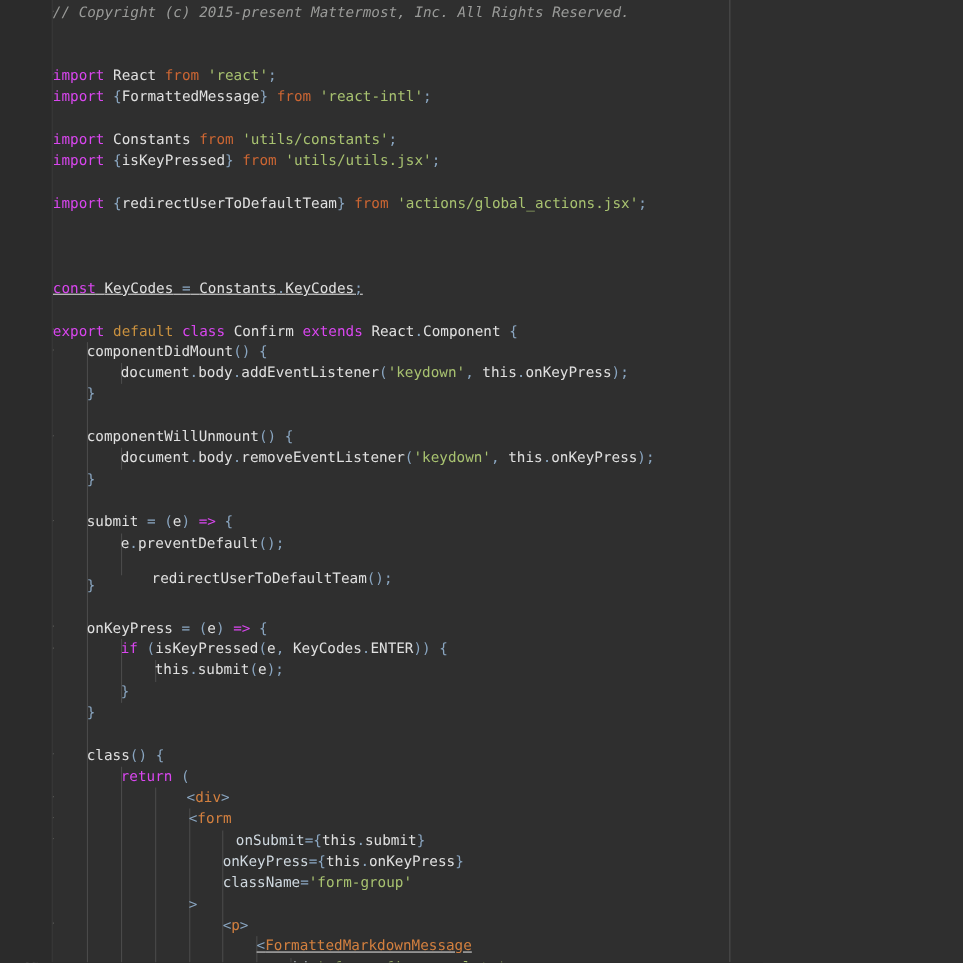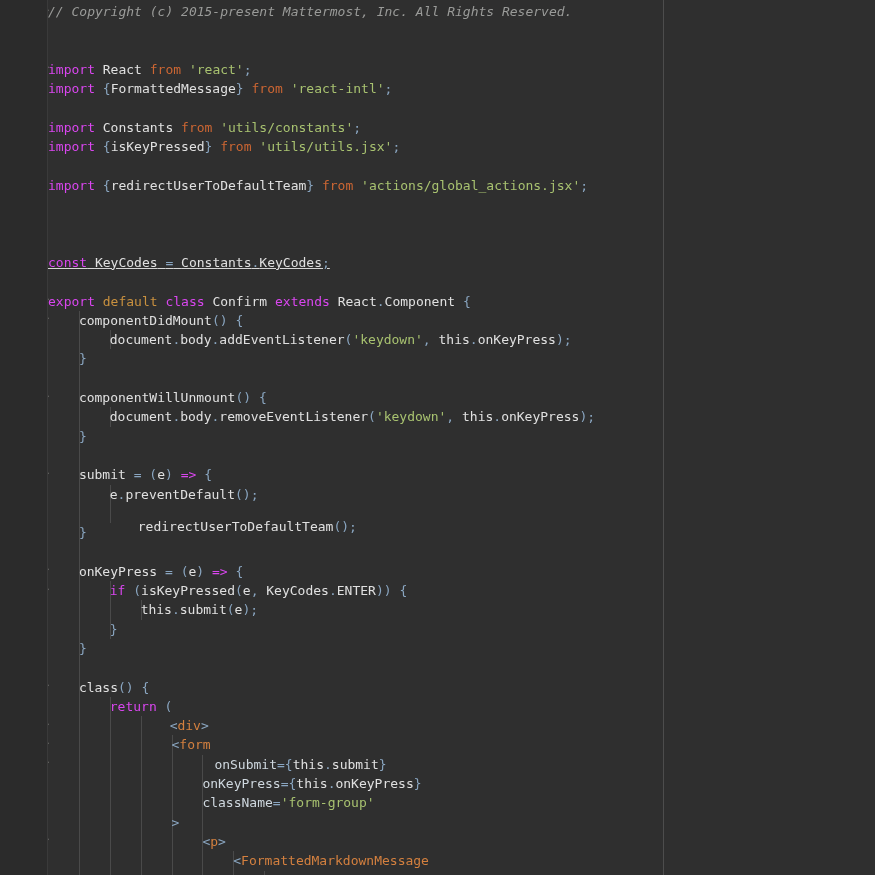--- a/index.html
+++ b/index.html
@@ -151,21 +151,21 @@
       <div class="code-line" style="top: 638.9px; left: 78.88px;"><span class="t-punct">}</span></div>
       <div class="code-line" style="top: 677.5px; left: 78.88px;"><span class="t-ident">class</span><span class="t-punct">()</span><span class="t-plain"> </span><span class="t-punct">{</span></div>
       <div class="code-line" style="top: 696.8px; left: 109.76px;"><span class="t-keyword">return</span><span class="t-plain"> </span><span class="t-punct">(</span></div>
       <div class="code-line" style="top: 716.1px; left: 140.64px; margin-left: 29px;"><span class="t-punct">&lt;</span><span class="t-tag">div</span><span class="t-punct">&gt;</span></div>
       <div class="code-line" style="top: 735.4px; left: 171.52px;"><span class="t-punct">&lt;</span><span class="t-tag">form</span></div>
       <div class="code-line" style="top: 754.7px; left: 202.4px; margin-left: 12px;"><span class="t-attr">onSubmit</span><span class="t-punct">={</span><span class="t-ident">this</span><span class="t-punct">.</span><span class="t-ident">submit</span><span class="t-punct">}</span></div>
       <div class="code-line" style="top: 793.3px; left: 202.4px;"><span class="t-attr">className</span><span class="t-punct">=</span><span class="t-string">'form-group'</span></div>
       <div class="code-line" style="top: 774px; left: 202.4px;"><span class="t-attr">onKeyPress</span><span class="t-punct">={</span><span class="t-ident">this</span><span class="t-punct">.</span><span class="t-ident">onKeyPress</span><span class="t-punct">}</span></div>
       <div class="code-line" style="top: 812.6px; left: 171.52px;"><span class="t-punct">&gt;</span></div>
       <div class="code-line" style="top: 831.9px; left: 202.4px;"><span class="t-punct">&lt;</span><span class="t-tag">p</span><span class="t-punct">&gt;</span></div>
-      <div class="code-line" style="top: 851.2px; left: 233.28px;"><span class="t-punct">&lt;</span><span class="t-tag">FormattedMarkdownMessage</span></div>
+      <div class="code-line" style="top: 851.2px; left: 233.28px; text-decoration: underline;"><span class="t-punct">&lt;</span><span class="t-tag">FormattedMarkdownMessage</span></div>
       <div class="code-line" style="top: 870.5px; left: 264.16px;"><span class="t-attr">id</span><span class="t-punct">=</span><span class="t-string">'mfa.confirm.complete'</span></div>
     </div>
 
   <div class="gutter"></div>
   <div class="gutter-sep"></div>
   <div id="gutter-items">
       <div class="ln" style="top: 2px;">1</div>
       <div class="fold" style="top: 2px;">
         <svg width="11" height="7" viewBox="0 0 11 7" fill="none" xmlns="http://www.w3.org/2000/svg">
           <path d="M1 1.2 L5.5 5.6 L10 1.2" stroke="#8a8a85" stroke-width="1.3" stroke-linecap="round" stroke-linejoin="round"></path>

